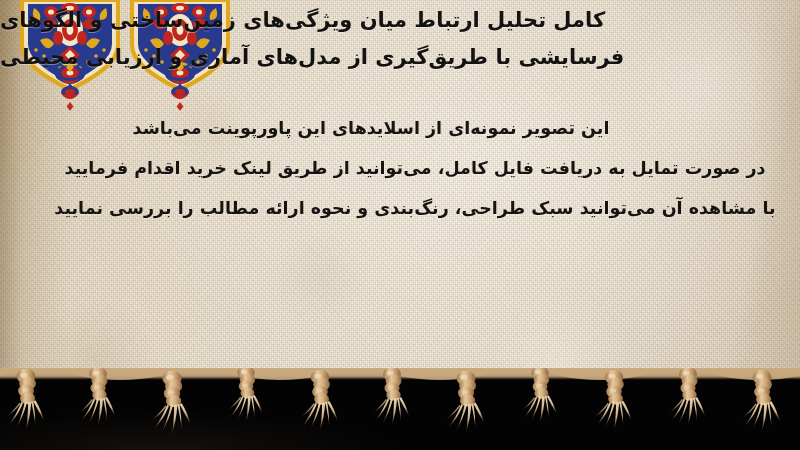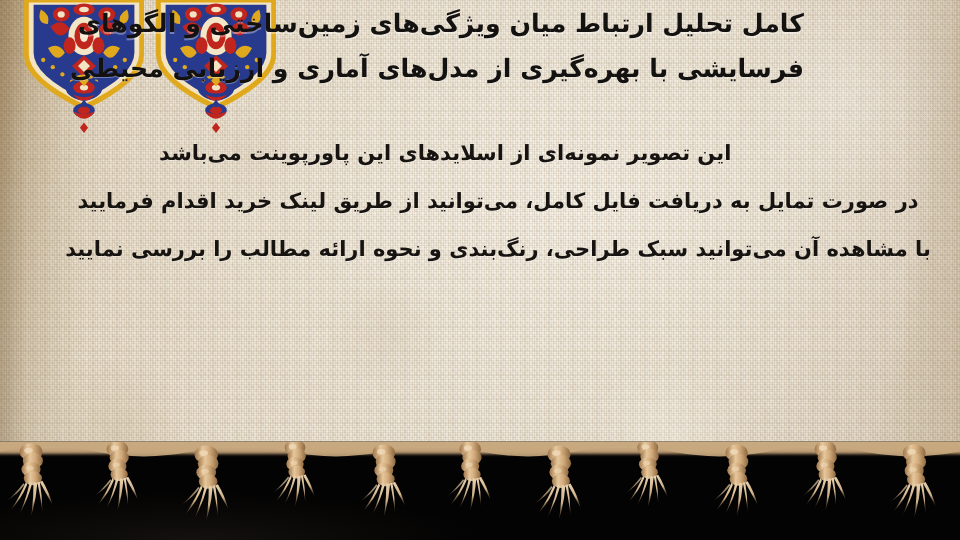--- a/index.html
+++ b/index.html
@@ -95,21 +95,21 @@
   .orn { position: absolute; top: 0; }
   .orn-a { left: 18px; }
   .orn-b { left: 128px; }
 
   
   .title-block {
     position: absolute;
     top: 2px;
     left: 0;
     width: 790px;
-    text-align: right;
+    text-align: left;
     color: #141210;
     font-weight: bold;
     font-size: 21px;
     line-height: 37px;
     letter-spacing: -0.2px;
     text-shadow: 0 1px 0 rgba(255,255,255,0.35);
   }
   .title-line { white-space: nowrap; }
   .title-line.l1 { padding-right: 120px; }
   .title-line.l2 { padding-right: 120px; }
@@ -296,21 +296,21 @@
           </g>
           <path d="M52,102 l3.4,4.4 l-3.4,4.4 l-3.4,-4.4 Z" fill="#c0251e"></path>
         </g>
       </svg>
     </div>
 
   </div>
 
   <div class="title-block">
     <div class="title-line l1">کامل تحلیل ارتباط میان ویژگی‌های زمین‌ساختی و الگوهای</div>
-    <div class="title-line l2">فرسایشی با بهره‌گیری از مدل‌های آماری و ارزیابی محیطی</div>
+    <div class="title-line l2">فرسایشی با طریق‌گیری از مدل‌های آماری و ارزیابی محیطی</div>
   </div>
 
   <div class="body-block">
     <div class="body-line b1">این تصویر نمونه‌ای از اسلایدهای این پاورپوینت می‌باشد</div>
     <div class="body-line b3">در صورت تمایل به دریافت فایل کامل، می‌توانید از طریق لینک خرید اقدام فرمایید</div>
     <div class="body-line b2">با مشاهده آن می‌توانید سبک طراحی، رنگ‌بندی و نحوه ارائه مطالب را بررسی نمایید</div>
   </div>
 
   <div class="fringe-band">
     <div class="fringe-top-edge"></div>

